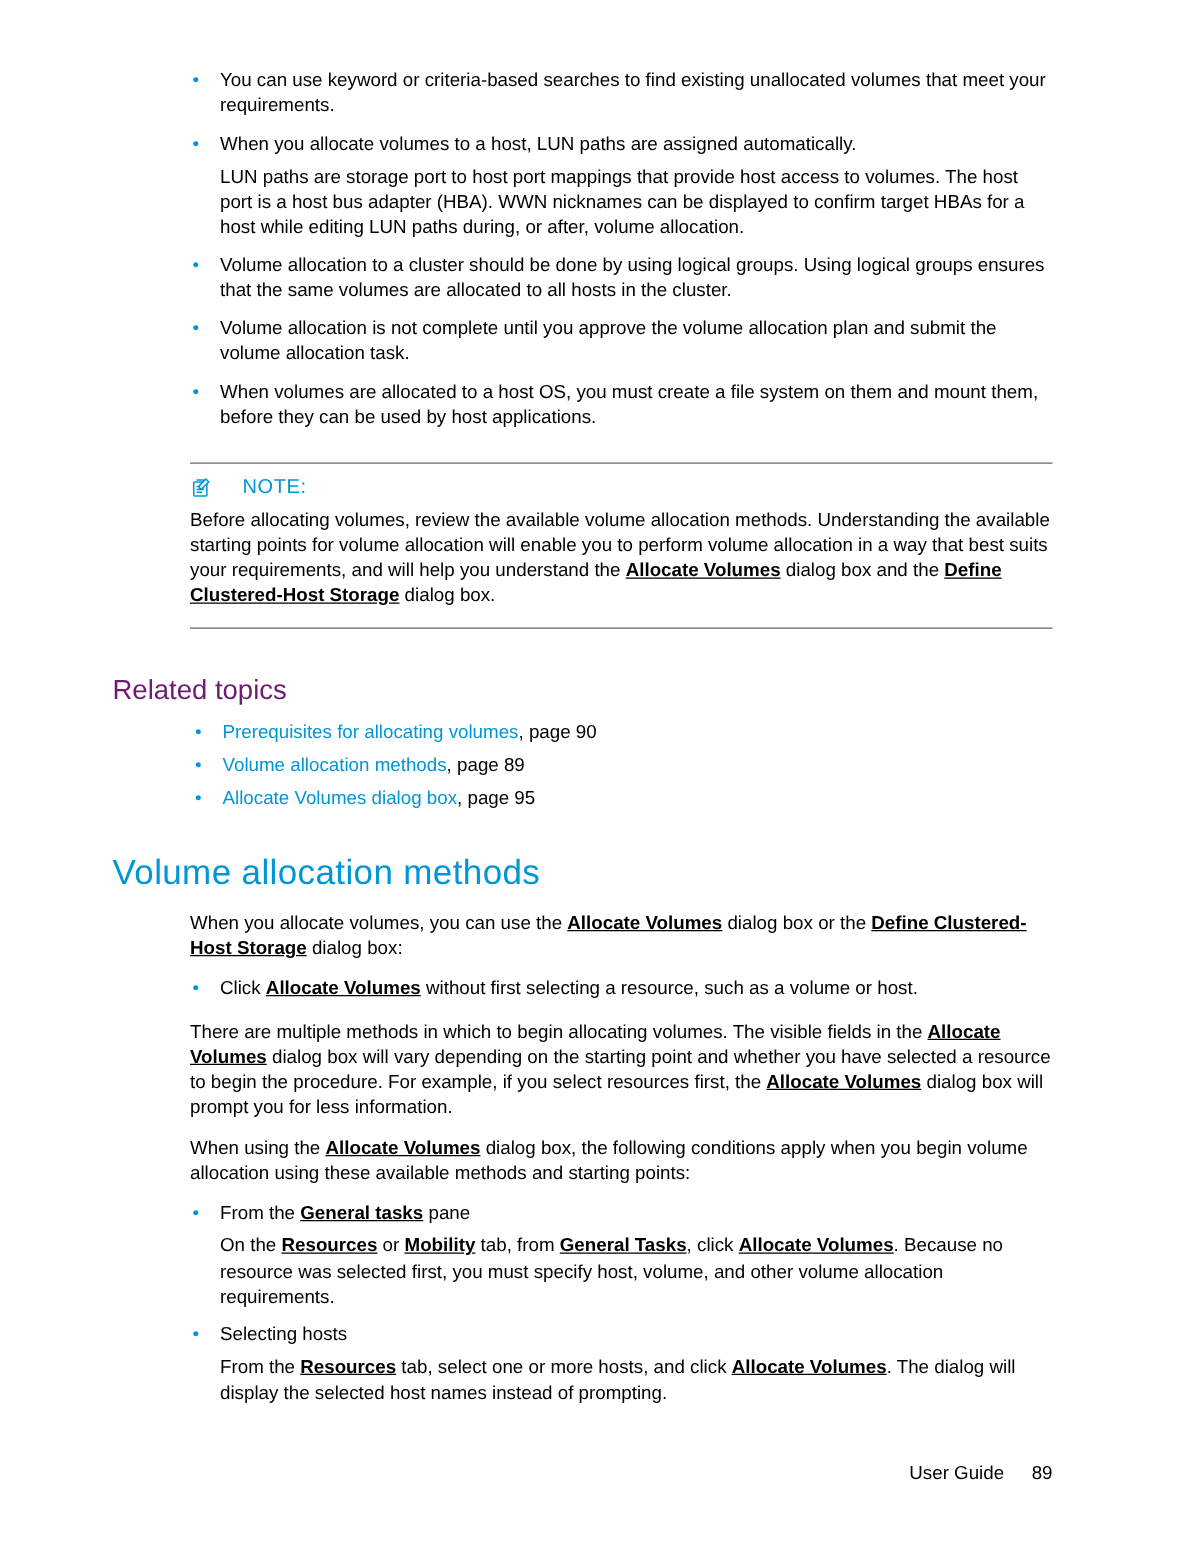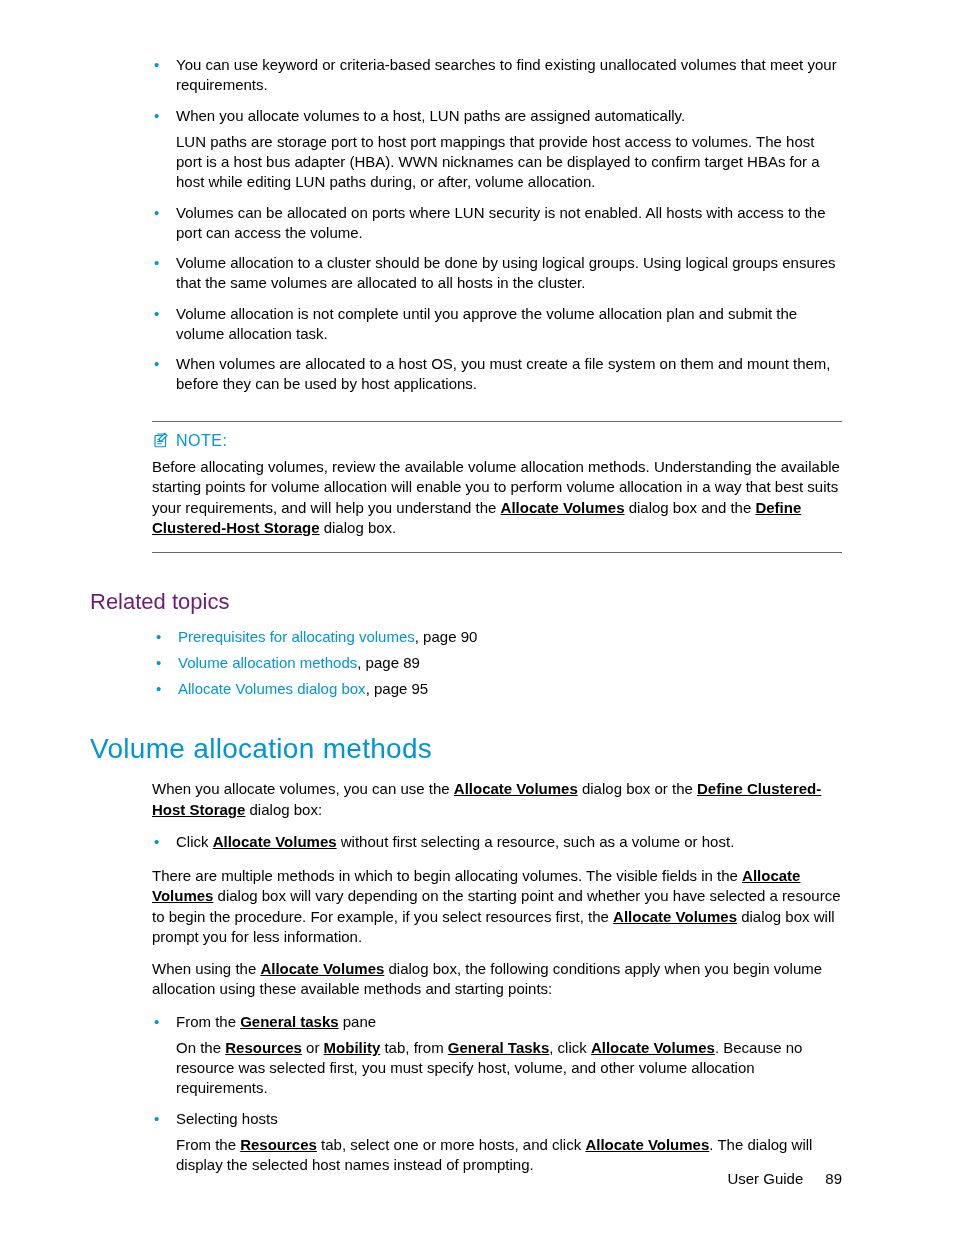--- a/index.html
+++ b/index.html
@@ -44,21 +44,21 @@
   }
   .note-block {
     margin: 26px 0 10px 62px;
     border-top: 1px solid #666;
     border-bottom: 1px solid #666;
     padding: 8px 0 14px 0;
   }
   .note-head {
     display: flex;
     align-items: center;
-    gap: 6px;
+    gap: 24px;
     margin-bottom: 6px;
   }
   .note-label {
     color: #0096d6;
     font-size: 16px;
     letter-spacing: 0.5px;
   }
   .note-icon svg { display:block; }
   .note-body {
     font-size: 15px;
@@ -115,21 +115,20 @@
 <body>
 
 <div class="page">
 
   <ul class="top-bullets">
     <li><span>You can use keyword or criteria-based searches to find existing unallocated volumes that meet your requirements.</span></li>
     <li>
       <span>When you allocate volumes to a host, LUN paths are assigned automatically.</span>
       <div class="sub-para">LUN paths are storage port to host port mappings that provide host access to volumes. The host port is a host bus adapter (HBA). WWN nicknames can be displayed to confirm target HBAs for a host while editing LUN paths during, or after, volume allocation.</div>
     </li>
-    <li><span>Volumes can be allocated on ports where LUN security is not enabled. All hosts with access to the port can access the volume.</span></li>
     <li><span>Volume allocation to a cluster should be done by using logical groups. Using logical groups ensures that the same volumes are allocated to all hosts in the cluster.</span></li>
     <li><span>Volume allocation is not complete until you approve the volume allocation plan and submit the volume allocation task.</span></li>
     <li><span>When volumes are allocated to a host OS, you must create a file system on them and mount them, before they can be used by host applications.</span></li>
   </ul>
 
   <div class="note-block">
     <div class="note-head">
       <span class="note-icon">
         <svg width="18" height="18" viewBox="0 0 24 24" fill="none" stroke="#0096d6" stroke-width="1.6">
           <rect x="4" y="6" width="14" height="15" rx="1"></rect>

